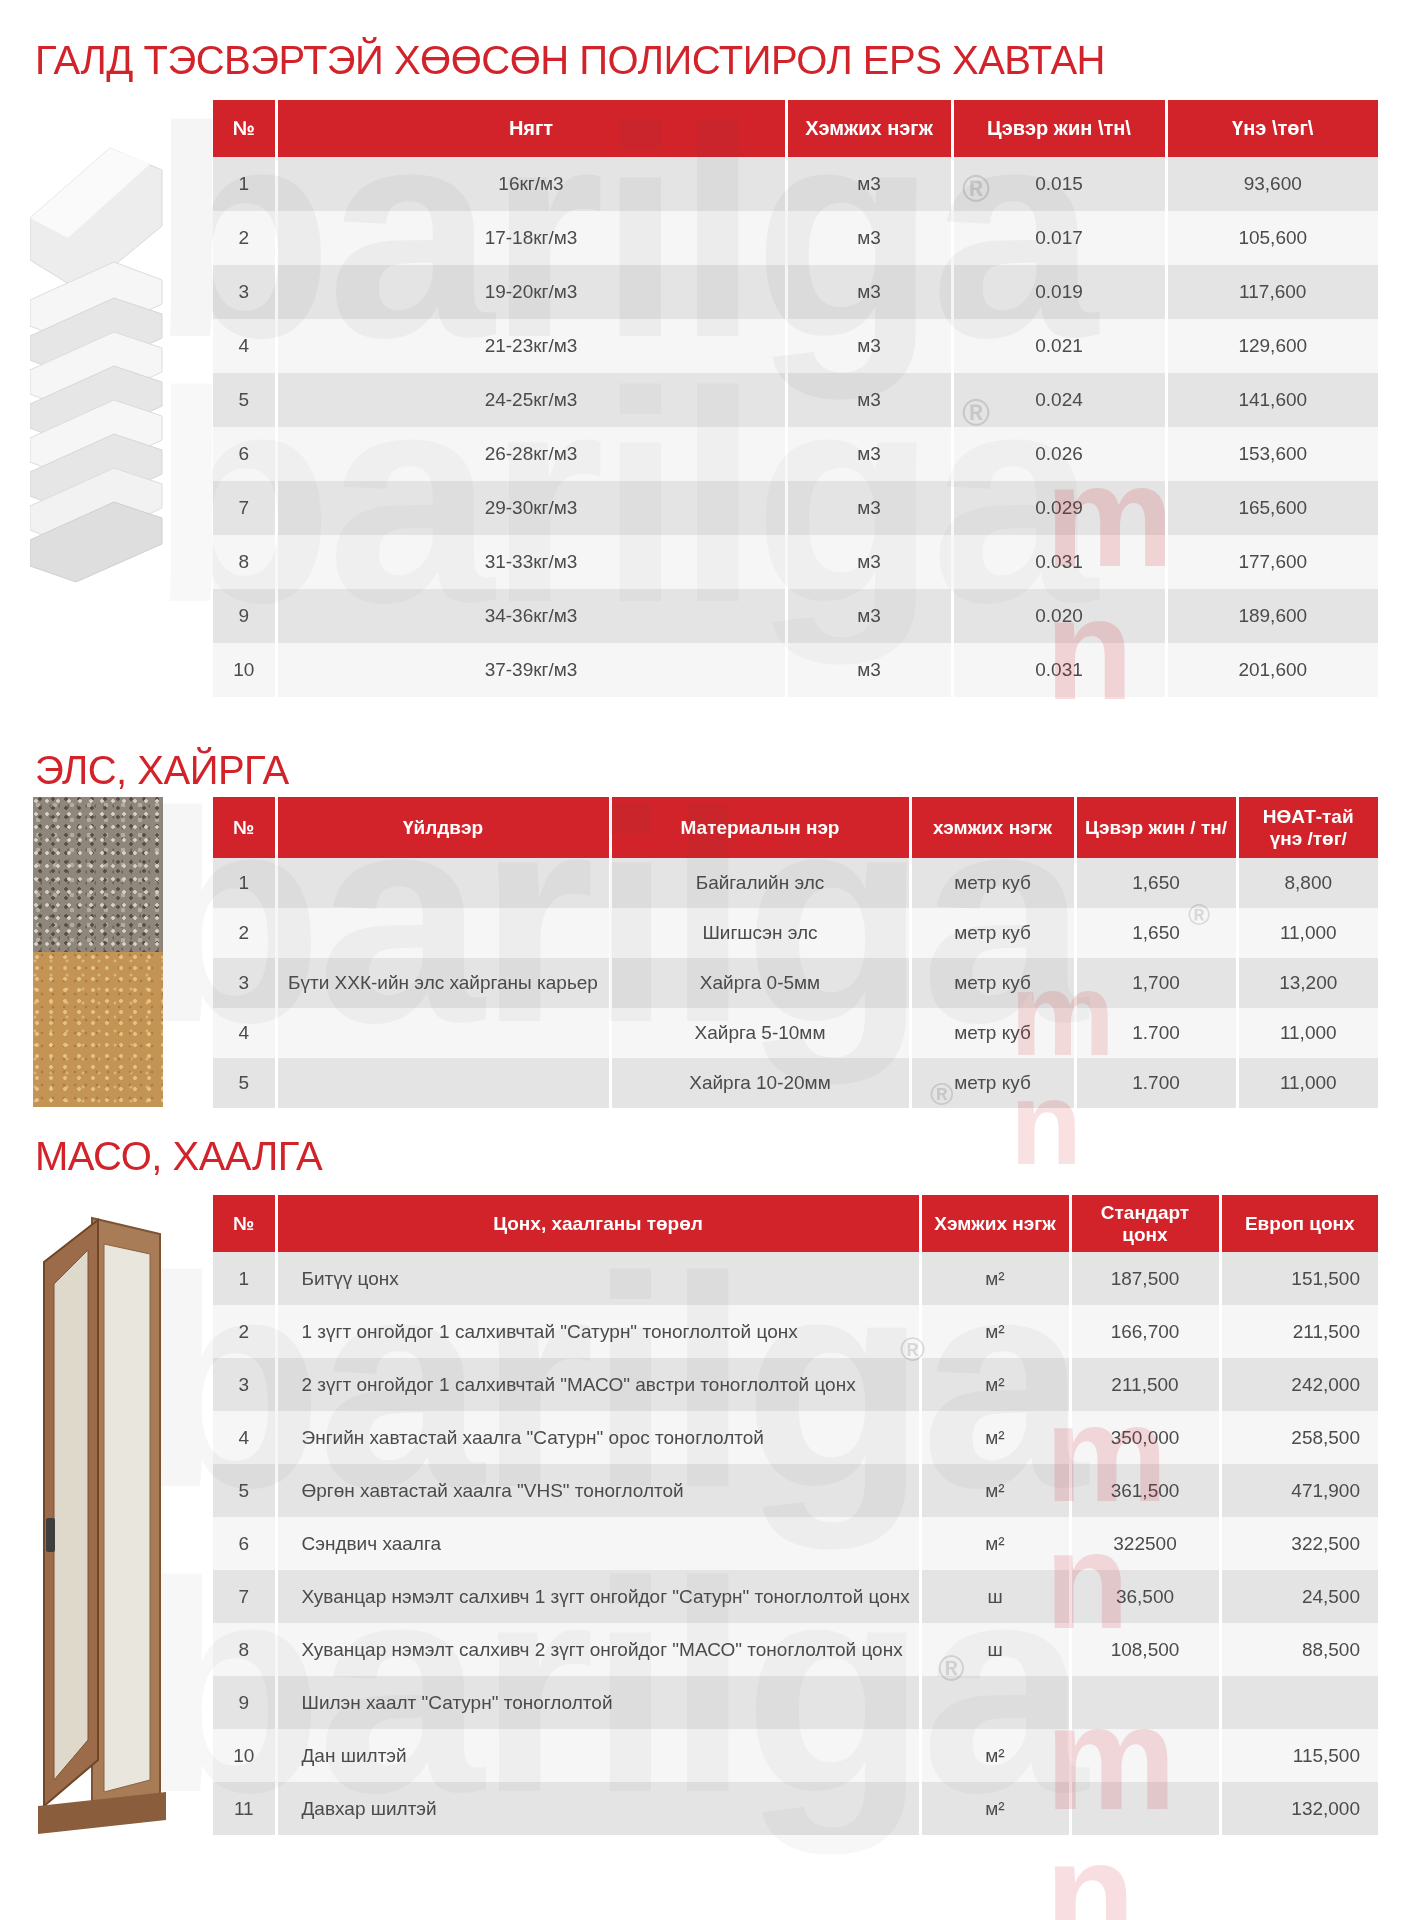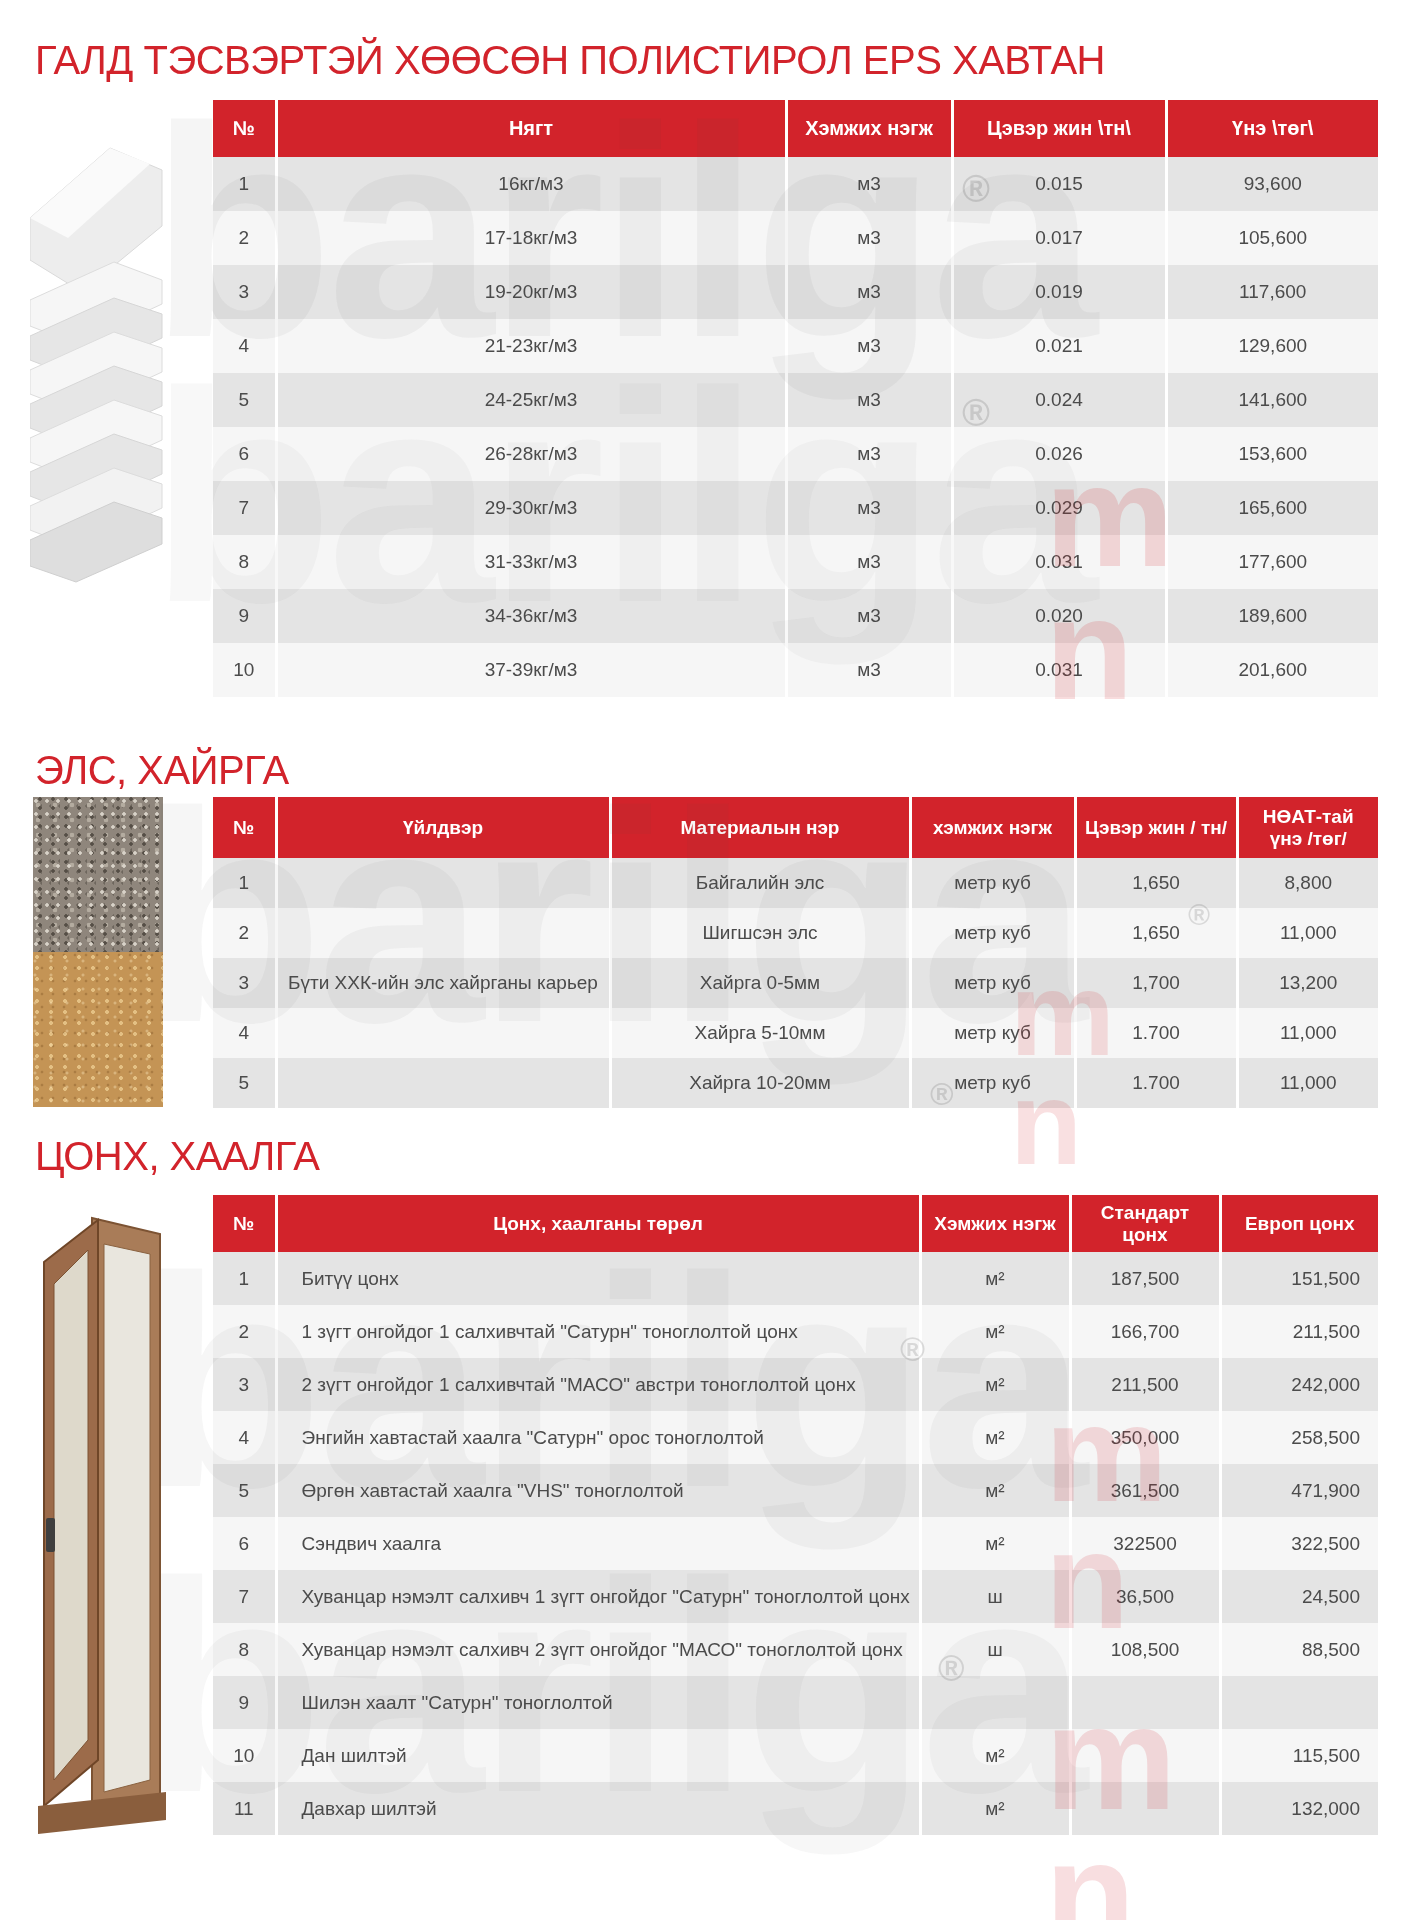--- a/index.html
+++ b/index.html
@@ -237,21 +237,21 @@
             <td>5</td>
             <td>Хайрга 10-20мм</td>
             <td>метр куб</td>
             <td>1.700</td>
             <td>11,000</td>
           </tr>
         </tbody>
     </table>
   </div>
 
-  <h1 class="section-title" id="title-2">ЦОНХ, ХААЛГА</h1>
+  <h1 class="section-title" id="title-2">МАСО, ХААЛГА</h1>
 
   <div class="figure" id="fig-window">
     <svg width="140" height="635" viewBox="0 0 140 635" xmlns="http://www.w3.org/2000/svg">
       <polygon points="62,18 130,34 130,598 62,614" fill="#a97c58" stroke="#7c5333" stroke-width="2"></polygon>
       <polygon points="74,44 120,54 120,580 74,592" fill="#e9e6de" stroke="#8a6240"></polygon>
       <polygon points="14,62 68,20 68,560 14,606" fill="#9c6b4a" stroke="#6f4628" stroke-width="2"></polygon>
       <polygon points="24,84 58,50 58,540 24,580" fill="#ded9cb" stroke="#7c5333"></polygon>
       <rect x="16" y="318" width="9" height="34" fill="#3f3f3f" rx="2"></rect>
       <polygon points="8,606 136,592 136,620 8,634" fill="#8a5e3d"></polygon>
     </svg>

